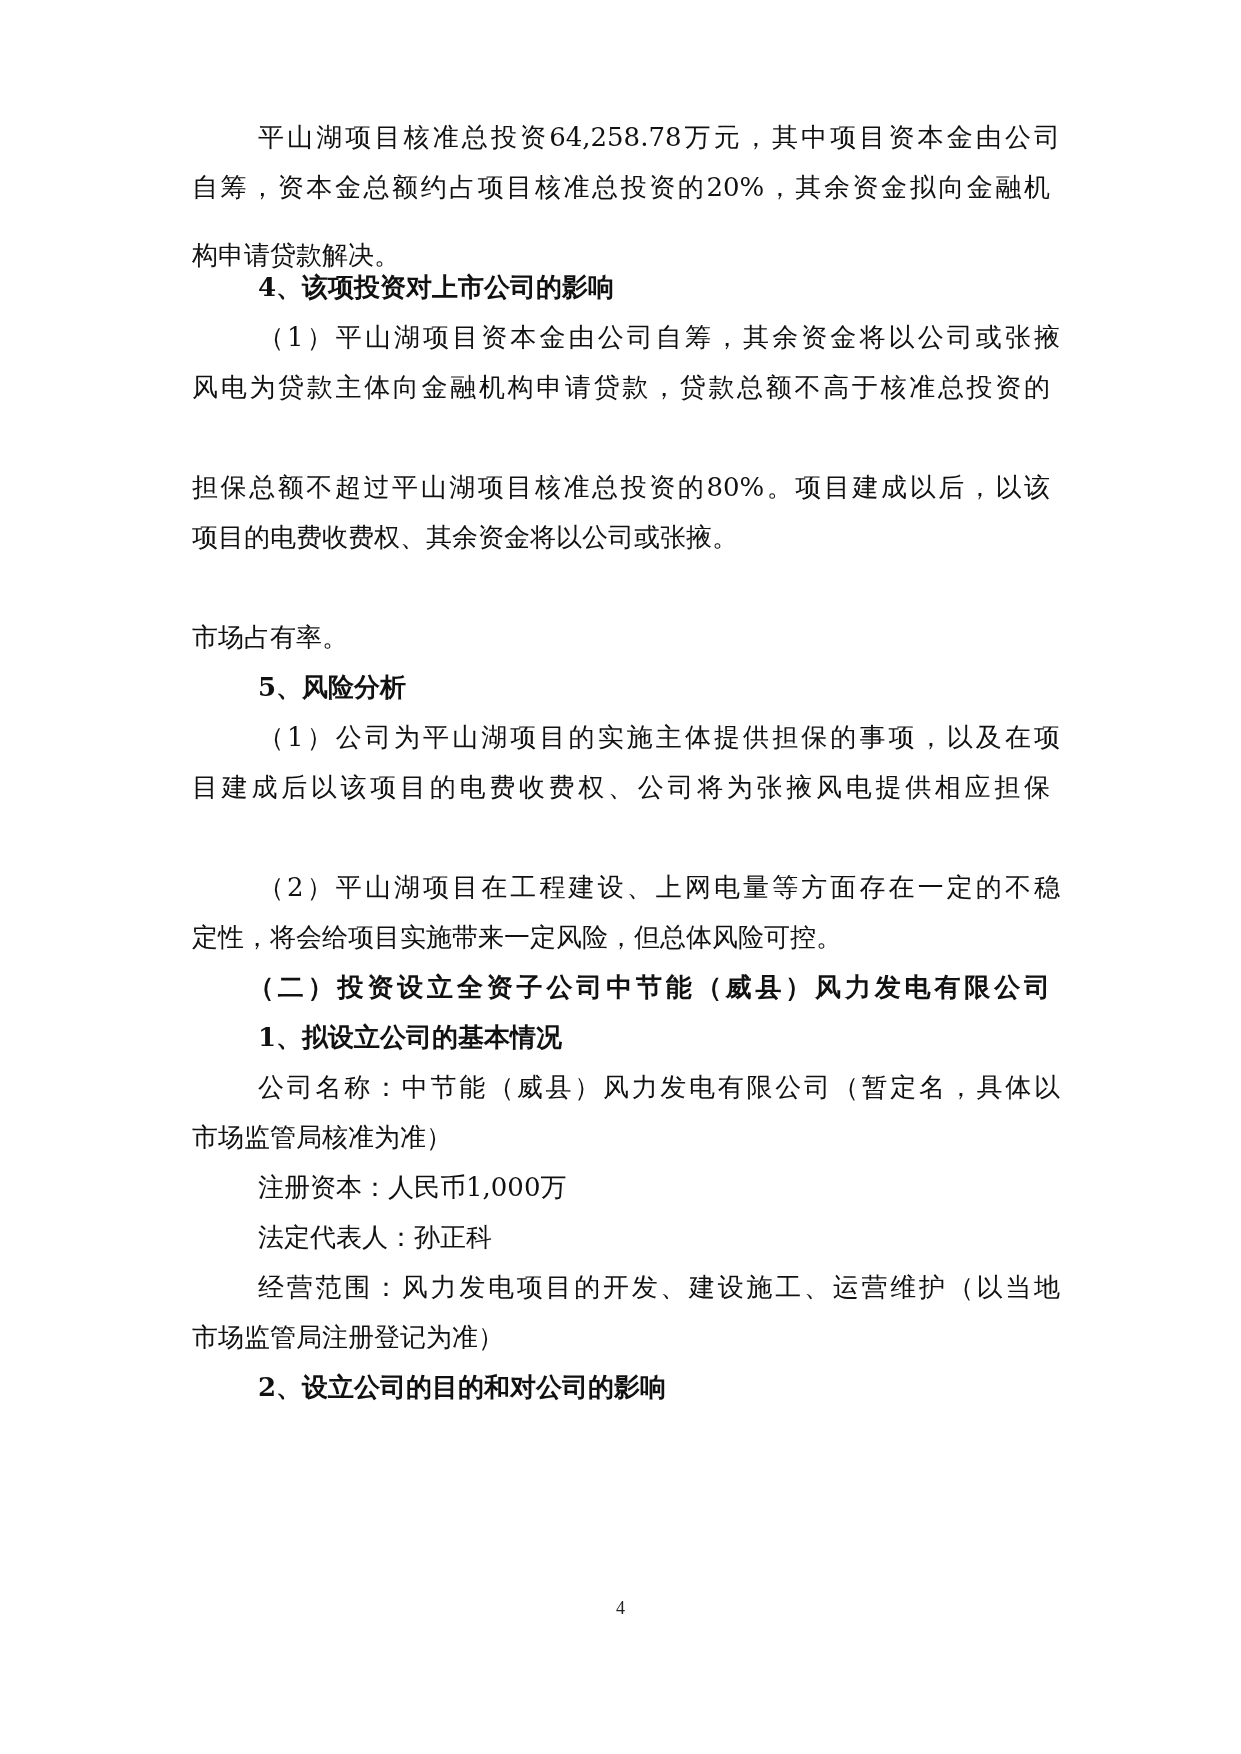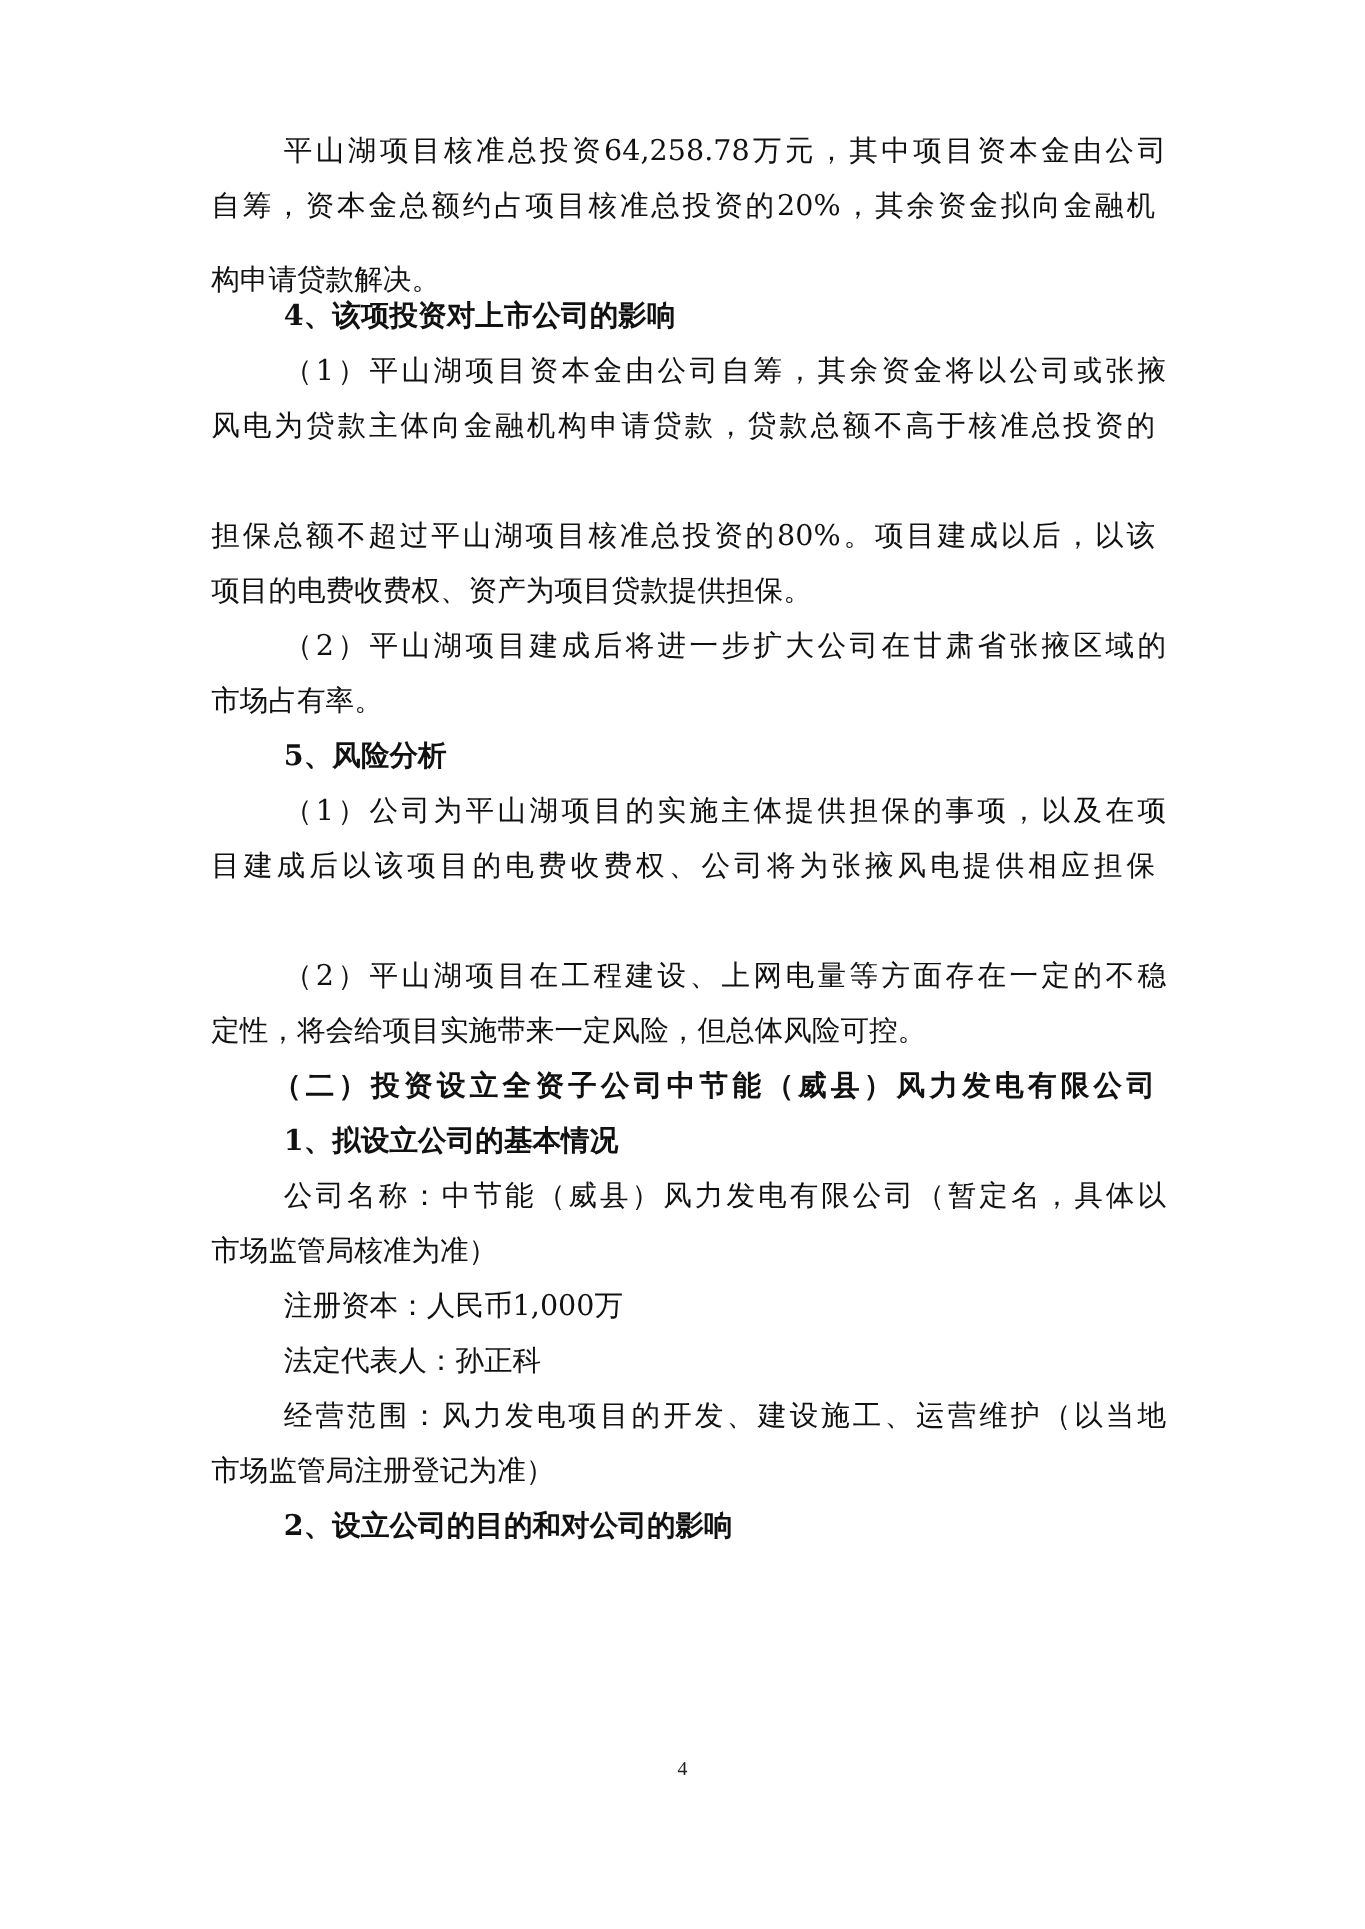--- a/index.html
+++ b/index.html
@@ -31,23 +31,22 @@
 <div class="page">
   <div class="line indent" style="top:122px">平山湖项目核准总投资64,258.78万元，其中项目资本金由公司</div>
   <div class="line" style="top:172px">自筹，资本金总额约占项目核准总投资的20%，其余资金拟向金融机</div>
   <div class="line last" style="top:240px">构申请贷款解决。</div>
 
   <div class="line indent last heading" style="top:272px">4、该项投资对上市公司的影响</div>
 
   <div class="line indent" style="top:322px">（1）平山湖项目资本金由公司自筹，其余资金将以公司或张掖</div>
   <div class="line" style="top:372px">风电为贷款主体向金融机构申请贷款，贷款总额不高于核准总投资的</div>
   <div class="line" style="top:472px">担保总额不超过平山湖项目核准总投资的80%。项目建成以后，以该</div>
-  <div class="line last" style="top:522px">项目的电费收费权、资产为项目贷款提供担保。</div>
+  <div class="line last" style="top:522px">项目的电费收费权、其余资金将以公司或张掖。</div>
 
-  <div class="line indent" style="top:572px">（2）平山湖项目建成后将进一步扩大公司在甘肃省张掖区域的</div>
   <div class="line last" style="top:622px">市场占有率。</div>
 
   <div class="line indent last heading" style="top:672px">5、风险分析</div>
 
   <div class="line indent" style="top:722px">（1）公司为平山湖项目的实施主体提供担保的事项，以及在项</div>
   <div class="line" style="top:772px">目建成后以该项目的电费收费权、公司将为张掖风电提供相应担保</div>
 
   <div class="line indent" style="top:872px">（2）平山湖项目在工程建设、上网电量等方面存在一定的不稳</div>
   <div class="line center-head" style="top:972px">（二）投资设立全资子公司中节能（威县）风力发电有限公司</div>
 

